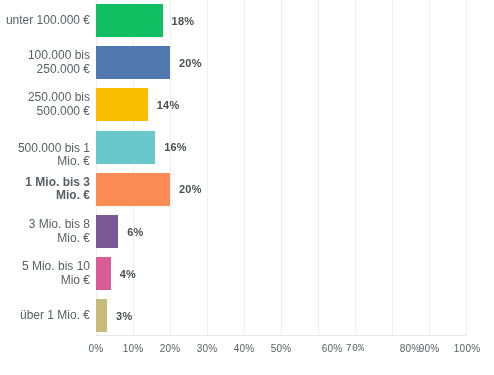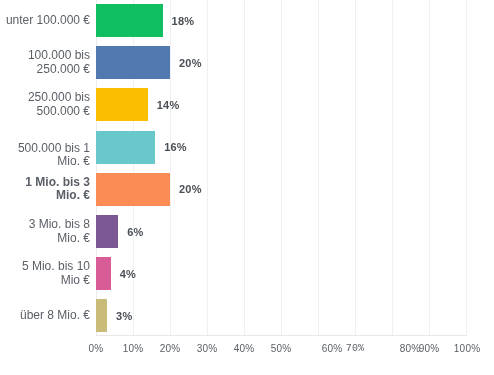--- a/index.html
+++ b/index.html
@@ -176,21 +176,21 @@
       <div class="cat-label-box" style="top: 88.4px;">250.000 bis
 500.000 €</div>
       <div class="cat-label-box" style="top: 130.6px; margin-top: 8px;">500.000 bis 1
 Mio. €</div>
       <div class="cat-label-box" style="top: 172.8px; font-weight: bold;">1 Mio. bis 3
 Mio. €</div>
       <div class="cat-label-box" style="top: 215px;">3 Mio. bis 8
 Mio. €</div>
       <div class="cat-label-box" style="top: 257.2px;">5 Mio. bis 10
 Mio €</div>
-      <div class="cat-label-box" style="top: 299.4px;">über 8 Mio. €</div>
+      <div class="cat-label-box" style="top: 299.4px;">über 1 Mio. €</div>
     </div>
 
   <div id="x-tick-labels">
       <span class="x-tick" style="left: 96px;">0%</span>
       <span class="x-tick" style="left: 133px;">10%</span>
       <span class="x-tick" style="left: 170px;">20%</span>
       <span class="x-tick" style="left: 207px;">30%</span>
       <span class="x-tick" style="left: 244px;">40%</span>
       <span class="x-tick" style="left: 281px;">50%</span>
       <span class="x-tick" style="left: 332px;">60%</span>

